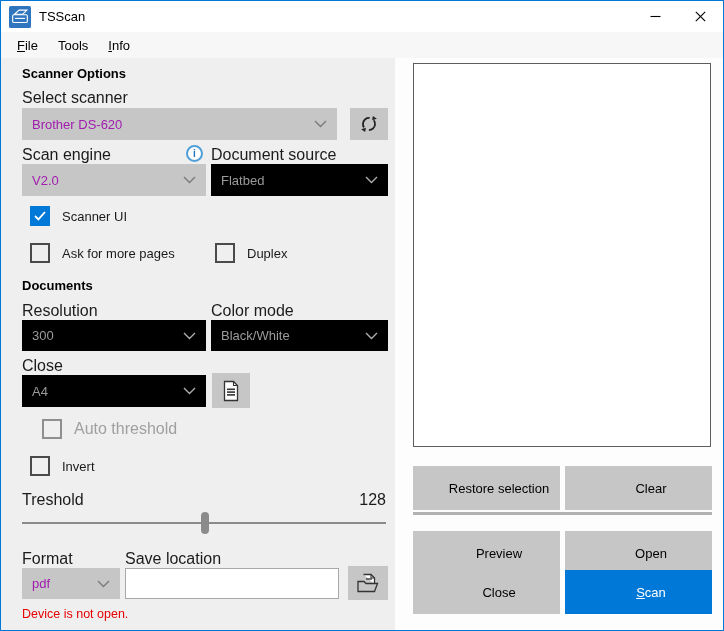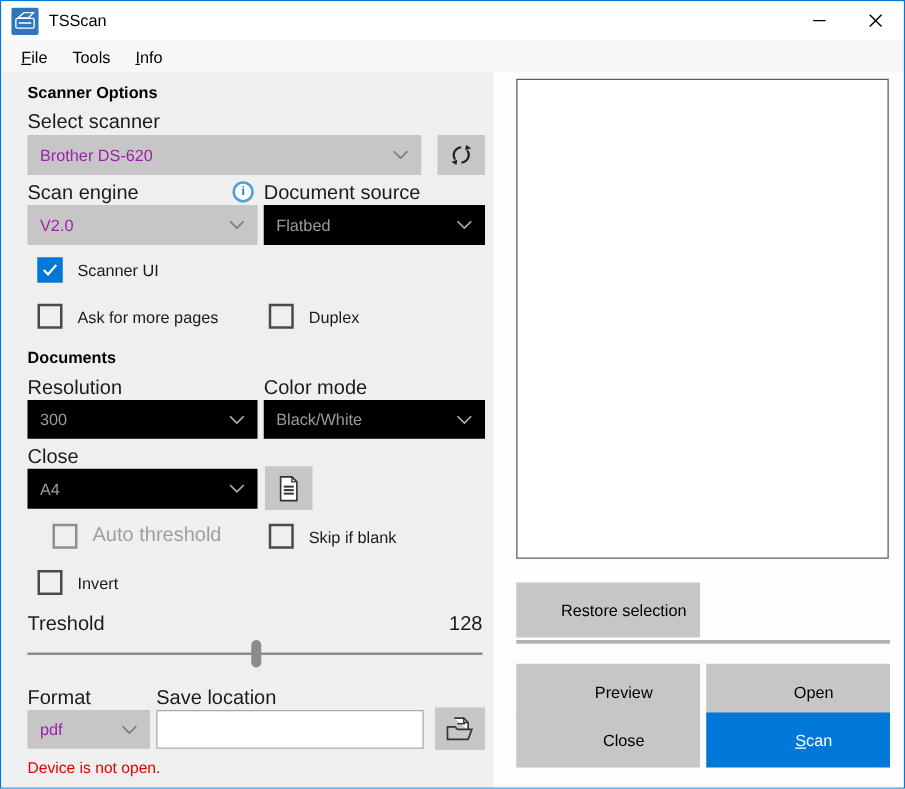--- a/index.html
+++ b/index.html
@@ -226,24 +226,20 @@
           <rect x="5" y="8.5" width="8" height="1.6" fill="#333"></rect>
           <rect x="5" y="11.3" width="8" height="1.6" fill="#333"></rect>
           <rect x="5" y="14.1" width="8" height="1.6" fill="#333"></rect>
         </svg>
       </div>
 
       <div class="cb-row" style="left:29px; top:361px;margin-left:12px;">
         <span class="cb-box dis"></span>
         <span class="cb-lbl lbl dis" style="position:static;">Auto threshold</span>
       </div>
-      <div class="cb-row" style="left:214px; top:361px;">
-        <span class="cb-box"></span>
-        <span class="cb-lbl">Skip if blank</span>
-      </div>
       <div class="cb-row" style="left:29px; top:398px;">
         <span class="cb-box"></span>
         <span class="cb-lbl">Invert</span>
       </div>
 
       <div class="lbl" style="left:21px; top:433px;">Treshold</div>
       <div class="lbl" style="right:9px; top:433px;">128</div>
 
       <div class="slider-track" style="left:21px; top:464px; width:364px;"></div>
       <div class="slider-thumb" style="left:200px; top:454px;"></div>
@@ -267,20 +263,21 @@
         </svg>
       </div>
 
       <div class="status-msg" style="left:21px; top:549px;">Device is not open.</div>
     </div>
 
     <div class="right-panel">
       <div class="preview-box"></div>
 
       <div class="btn" style="left:18px; top:408px;">Restore selection</div>
+      <div class="btn" style="left:170px; top:408px;">Clear</div>
 
       <div class="separator" style="top:454px;"></div>
 
       <div class="btn" style="left:18px; top:473px;">Preview</div>
       <div class="btn" style="left:170px; top:473px;">Open</div>
 
       <div class="btn" style="left:18px; top:512px;">Close</div>
       <div class="btn primary" style="left:170px; top:512px;">
         <span class="u">S</span>
           <span>can</span>

